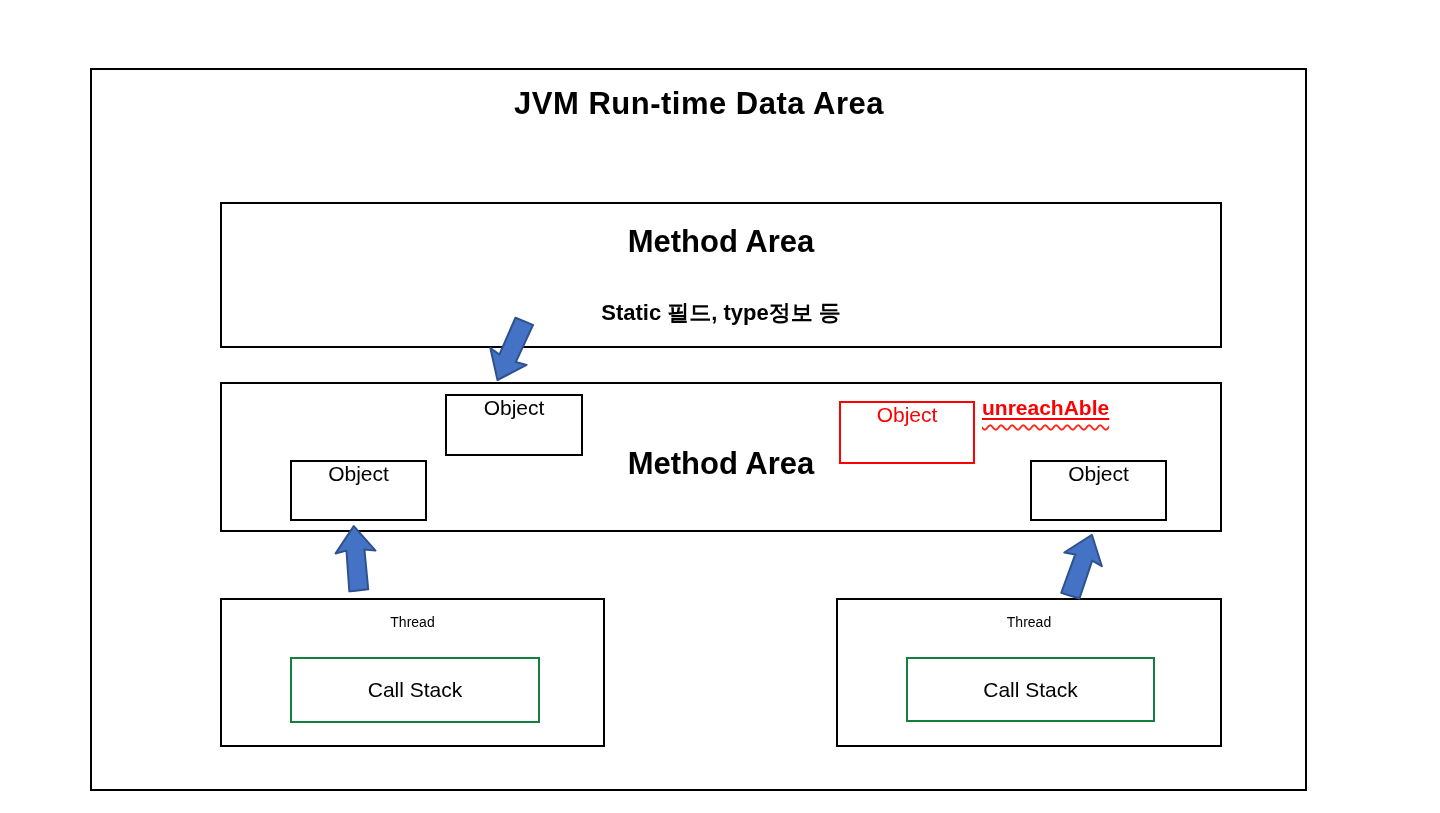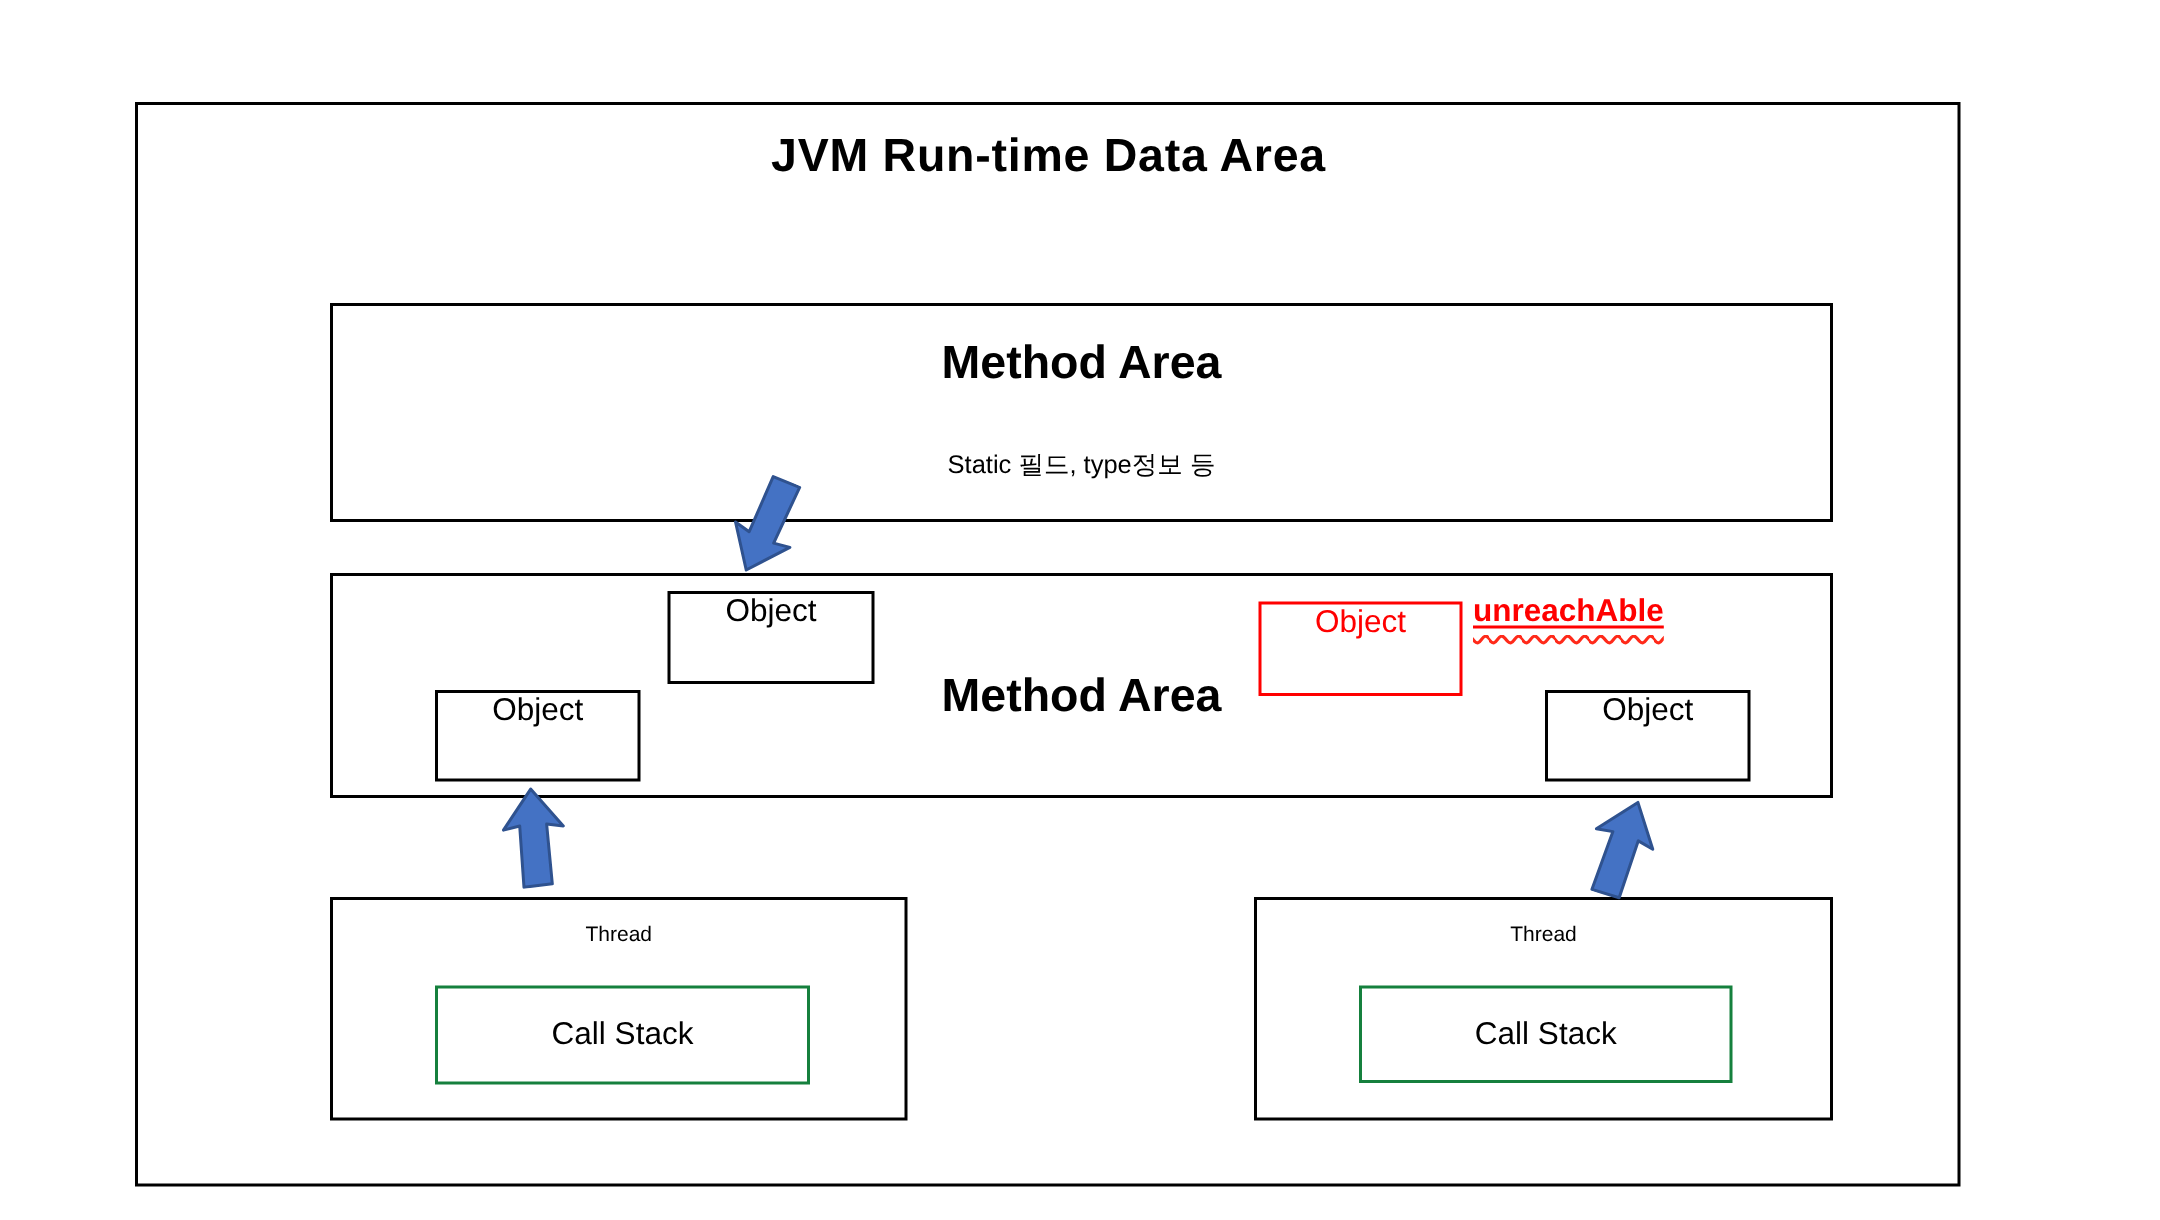--- a/index.html
+++ b/index.html
@@ -38,22 +38,22 @@
     text-align: center;
     font-size: 31px;
     font-weight: bold;
     letter-spacing: 0.5px;
   }
   .area-label {
     font-size: 31px;
     font-weight: bold;
   }
   .area-note {
-    font-size: 17px;
-    font-weight: normal;
+    font-size: 22px;
+    font-weight: bold;
   }
   .obj-box {
     position: absolute;
     border: 2px solid #000000;
     background: #ffffff;
     box-sizing: border-box;
     display: flex;
     align-items: flex-start;
     justify-content: center;
     font-size: 21px;

